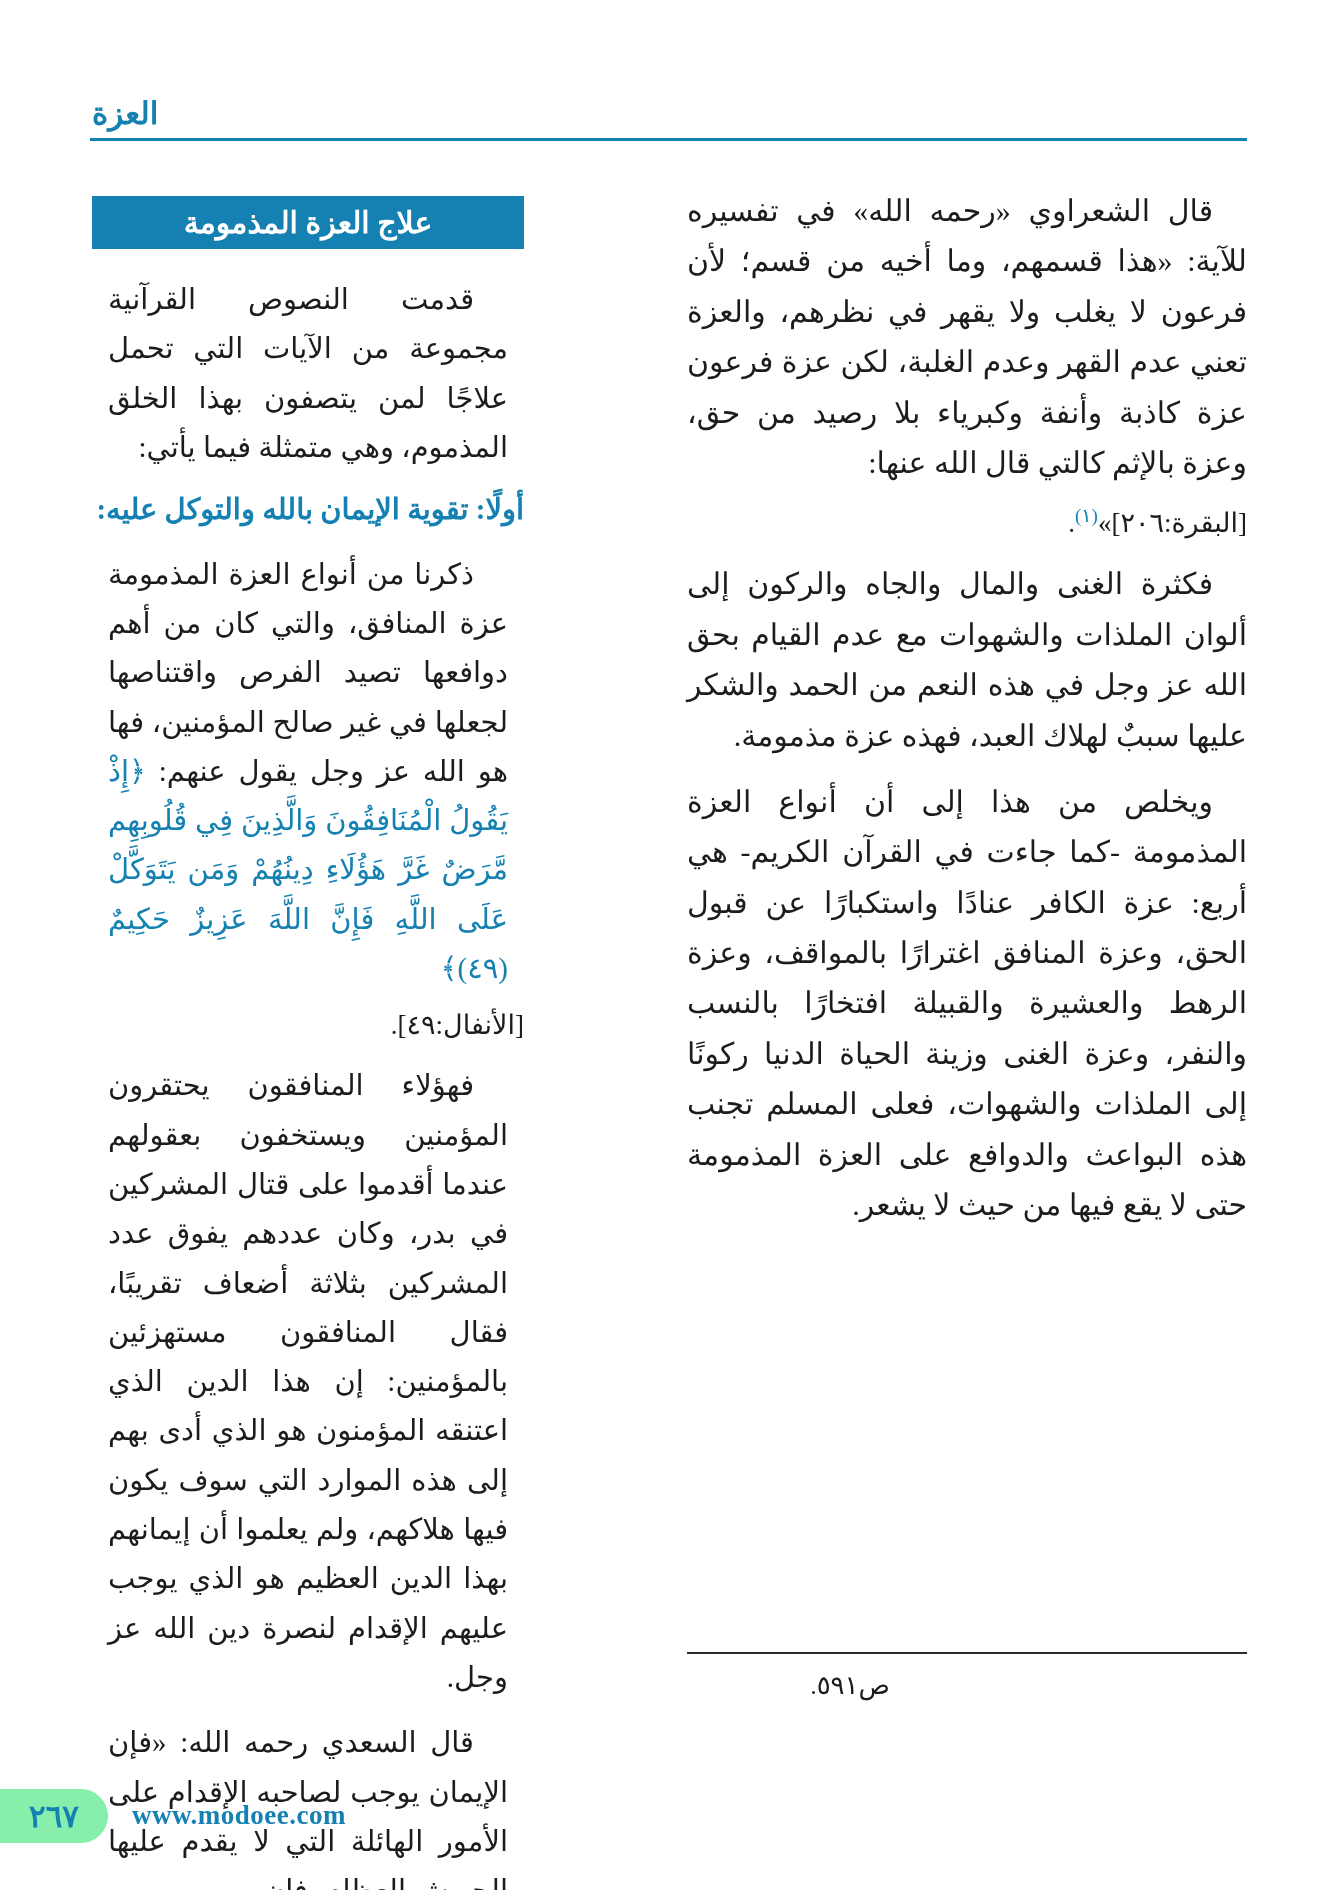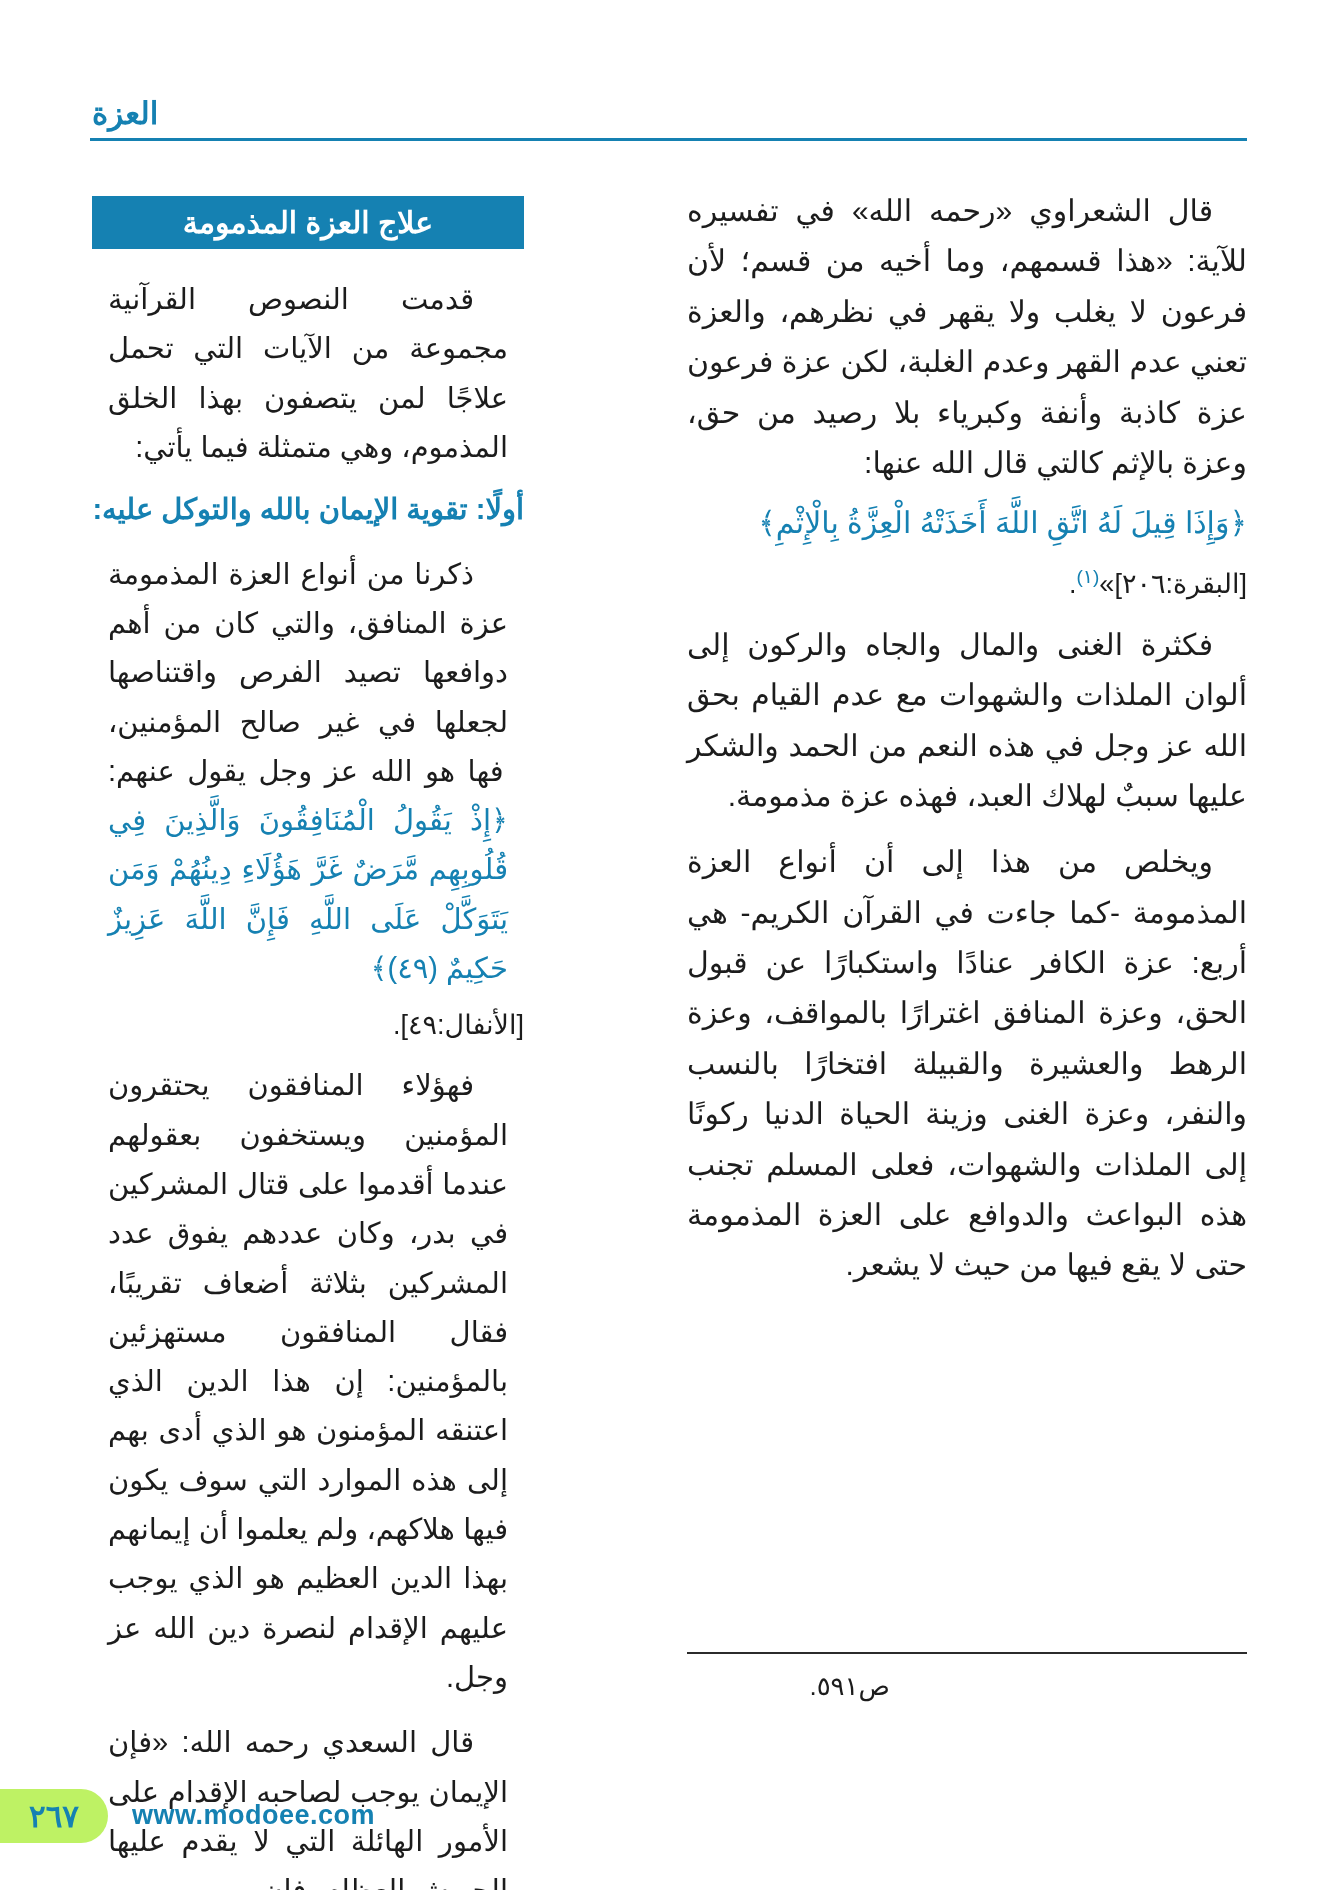--- a/index.html
+++ b/index.html
@@ -1,18 +1,18 @@
 <!DOCTYPE html>
 <html lang="ar" dir="rtl" style="--accent: #1581b2;"><head>
 <meta charset="utf-8">
 <style>
   :root { --accent:#1581b2; }
   body{margin:0;background:#e8e8e8;}
   .page{position:relative;width:1339px;height:1890px;background:#ffffff;
-        font-family:Liberation Sans, sans-serif;color:#1c1c1c;direction:rtl;overflow:hidden;margin:0 auto;}
+        font-family:Liberation Serif, serif;color:#1c1c1c;direction:rtl;overflow:hidden;margin:0 auto;}
 
   
   .header{position:absolute;top:86px;left:90px;right:92px;height:52px;border-bottom:3px solid var(--accent);}
   .header-title{position:absolute;left:2px;bottom:6px;color:var(--accent);font-size:31px;font-weight:bold;}
 
   
   .main{position:absolute;top:186px;left:92px;right:92px;display:flex;}
   .col-right{width:560px;}
   .gutter{width:163px;flex:none;}
   .col-left{width:432px;}
@@ -31,41 +31,40 @@
   .subheading{color:var(--accent);font-size:29px;font-weight:bold;margin:4px 0 18px;line-height:1.5;}
 
   
   .footnotes{position:absolute;top:1652px;left:687px;width:560px;}
   .fn-divider{border-top:2px solid #2b2b2b;height:0;}
   .fn-lines{position:absolute;top:14px;right:357px;font-size:26px;line-height:1.55;
             text-align:left;white-space:nowrap;}
   .fn-marker{color:var(--accent);}
 
   
-  .page-pill{position:absolute;left:0;top:1789px;width:108px;height:54px;background:#bef264;
+  .page-pill{position:absolute;left:0;top:1789px;width:108px;height:54px;background:#86efac;
              border-radius:0 27px 27px 0;display:flex;align-items:center;justify-content:center;
              color:var(--accent);font-size:31px;font-weight:bold;}
   .website{position:absolute;left:132px;top:1800px;color:var(--accent);font-size:27px;
            font-weight:bold;direction:ltr;letter-spacing:.5px;}
 </style>
 </head>
 <body>
 
 <div class="page">
 
   <div class="header">
     <span class="header-title">العزة</span>
   </div>
 
   <div class="main">
 
     <div class="col-right">
       <p class="body indent">
         <span>قال الشعراوي «رحمه الله» في تفسيره للآية: «هذا قسمهم، وما أخيه من قسم؛ لأن فرعون لا يغلب ولا يقهر في نظرهم، والعزة تعني عدم القهر وعدم الغلبة، لكن عزة فرعون عزة كاذبة وأنفة وكبرياء بلا رصيد من حق، وعزة بالإثم كالتي قال الله عنها: </span>
-        <span class="verse verse-line">﴿وَإِذَا قِيلَ لَهُ اتَّقِ اللَّهَ أَخَذَتْهُ الْعِزَّةُ بِالْإِثْمِ﴾</span>
       </p>
       <div class="ref-line">
         <span>[البقرة:٢٠٦]»</span><sup class="fn">(١)</sup><span>.</span>
       </div>
       <p class="body indent">فكثرة الغنى والمال والجاه والركون إلى ألوان الملذات والشهوات مع عدم القيام بحق الله عز وجل في هذه النعم من الحمد والشكر عليها سببٌ لهلاك العبد، فهذه عزة مذمومة.</p>
       <p class="body indent">ويخلص من هذا إلى أن أنواع العزة المذمومة -كما جاءت في القرآن الكريم- هي أربع: عزة الكافر عنادًا واستكبارًا عن قبول الحق، وعزة المنافق اغترارًا بالمواقف، وعزة الرهط والعشيرة والقبيلة افتخارًا بالنسب والنفر، وعزة الغنى وزينة الحياة الدنيا ركونًا إلى الملذات والشهوات، فعلى المسلم تجنب هذه البواعث والدوافع على العزة المذمومة حتى لا يقع فيها من حيث لا يشعر.</p>
     </div>
 
     <div class="gutter"></div>
 

